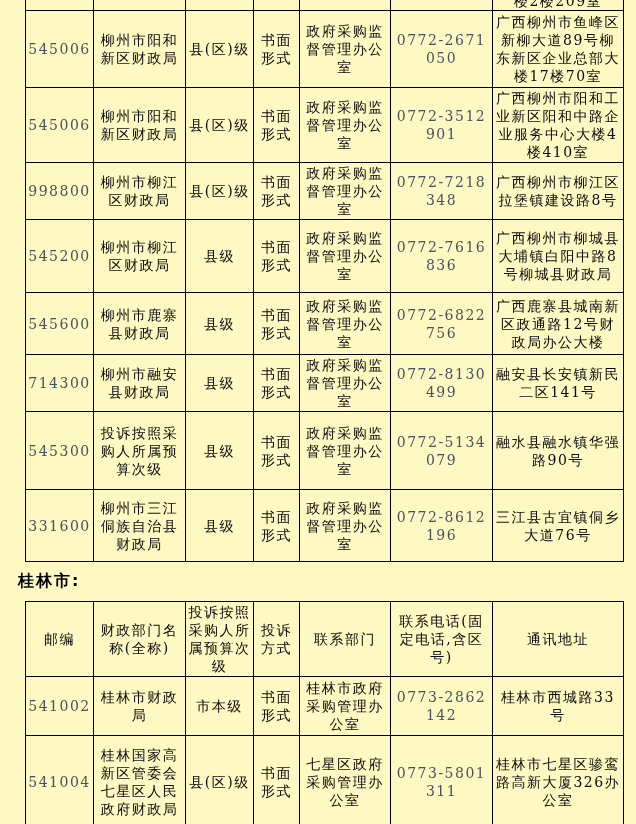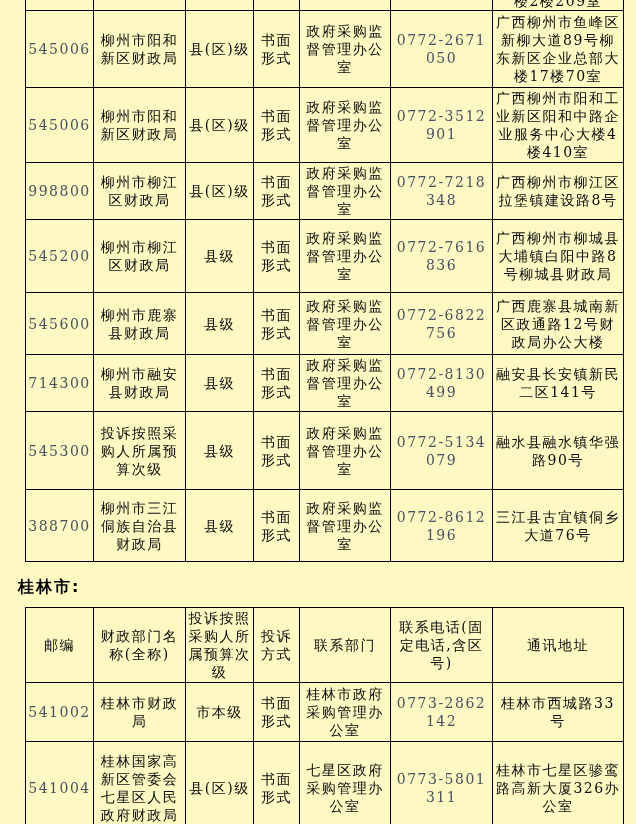--- a/index.html
+++ b/index.html
@@ -37,21 +37,21 @@
   
   tr.partial-top td{border-top:none;height:9px;padding:0 2px;}
   tr.partial-top td .clip{
     height:10px;overflow:hidden;
   }
   tr.partial-top td .clip span{
     display:block;transform:translateY(-8px);line-height:18px;
   }
   #t1 { }
   .section-heading{
-    margin:13px 0 8px 18px;
+    margin:7px 0 8px 18px;
     font-size:16px;
     font-weight:bold;
     letter-spacing:2px;
     line-height:24px;
     color:#000;
     font-family:"DejaVu Sans","Liberation Sans",sans-serif;
   }
 </style>
 </head>
 <body>
@@ -139,21 +139,21 @@
     <tr style="height:78px">
       <td class="num">545300</td>
       <td>投诉按照采购人所属预算次级</td>
       <td>县级</td>
       <td>书面形式</td>
       <td>政府采购监督管理办公室</td>
       <td class="num">0772-5134079</td>
       <td>融水县融水镇华强路90号</td>
     </tr>
     <tr style="height:72px">
-      <td class="num">388700</td>
+      <td class="num">331600</td>
       <td>柳州市三江侗族自治县财政局</td>
       <td>县级</td>
       <td>书面形式</td>
       <td>政府采购监督管理办公室</td>
       <td class="num">0772-8612196</td>
       <td>三江县古宜镇侗乡大道76号</td>
     </tr>
   </tbody>
     </table>
 

